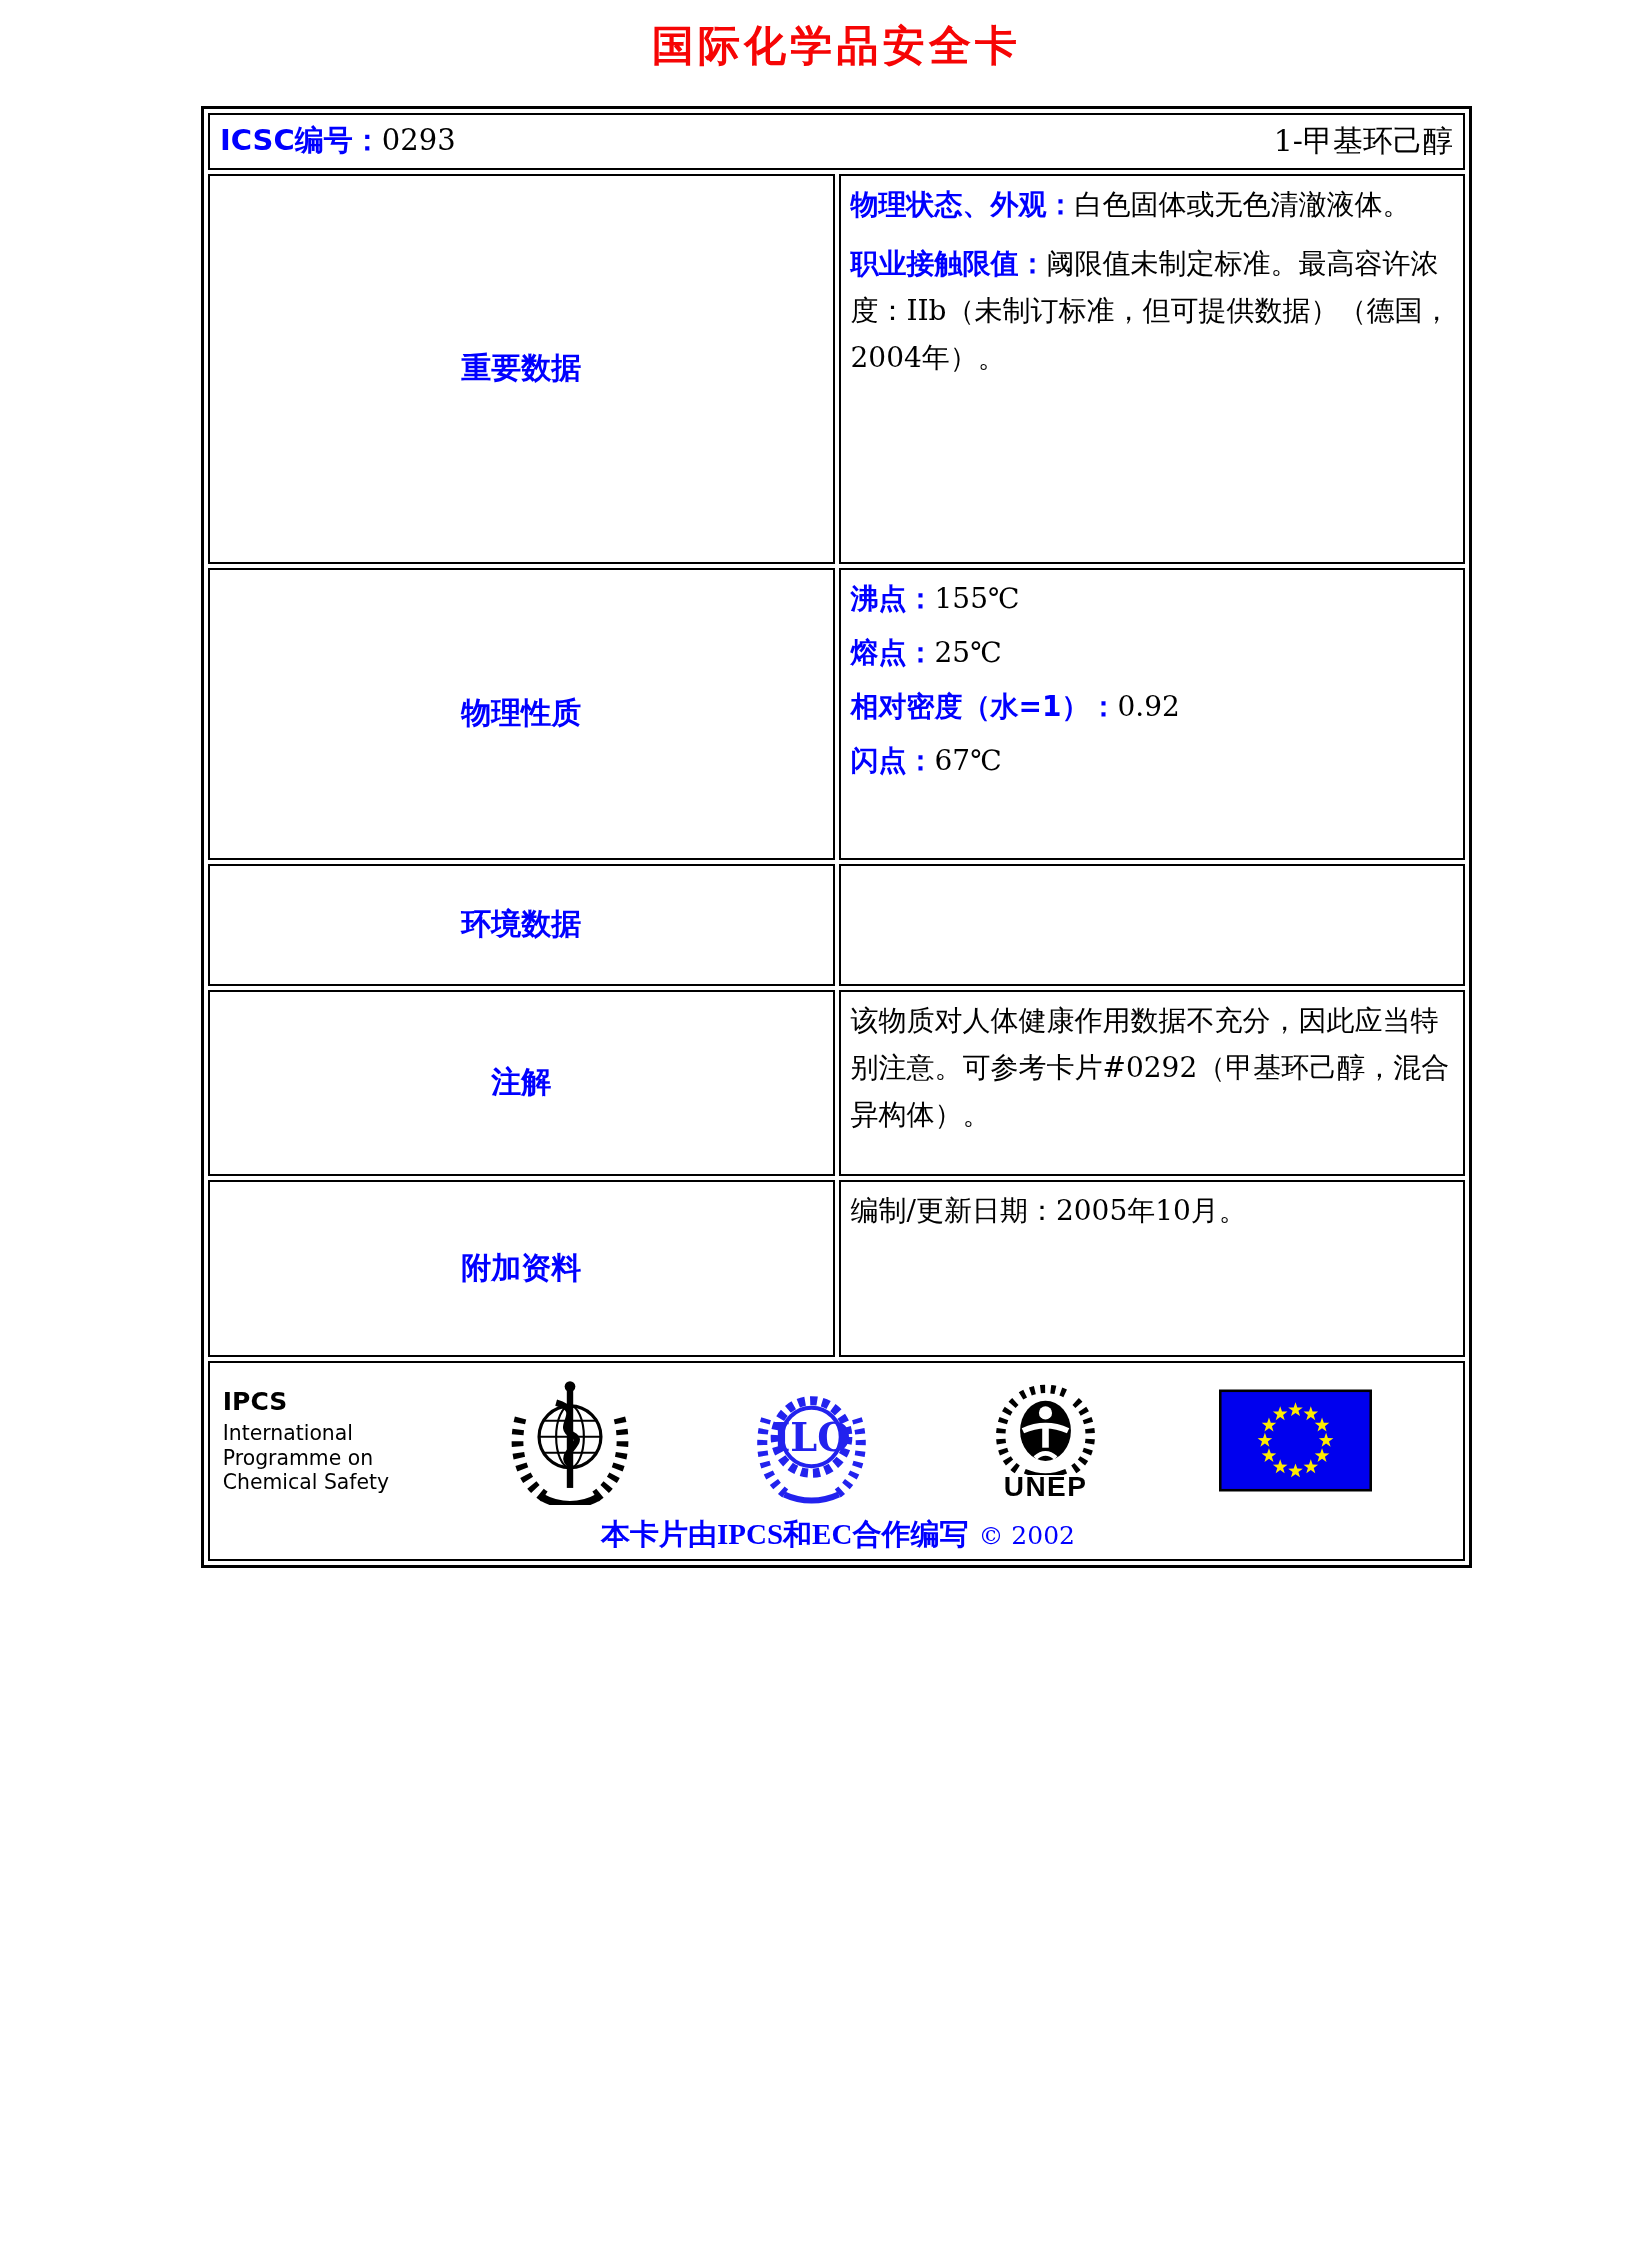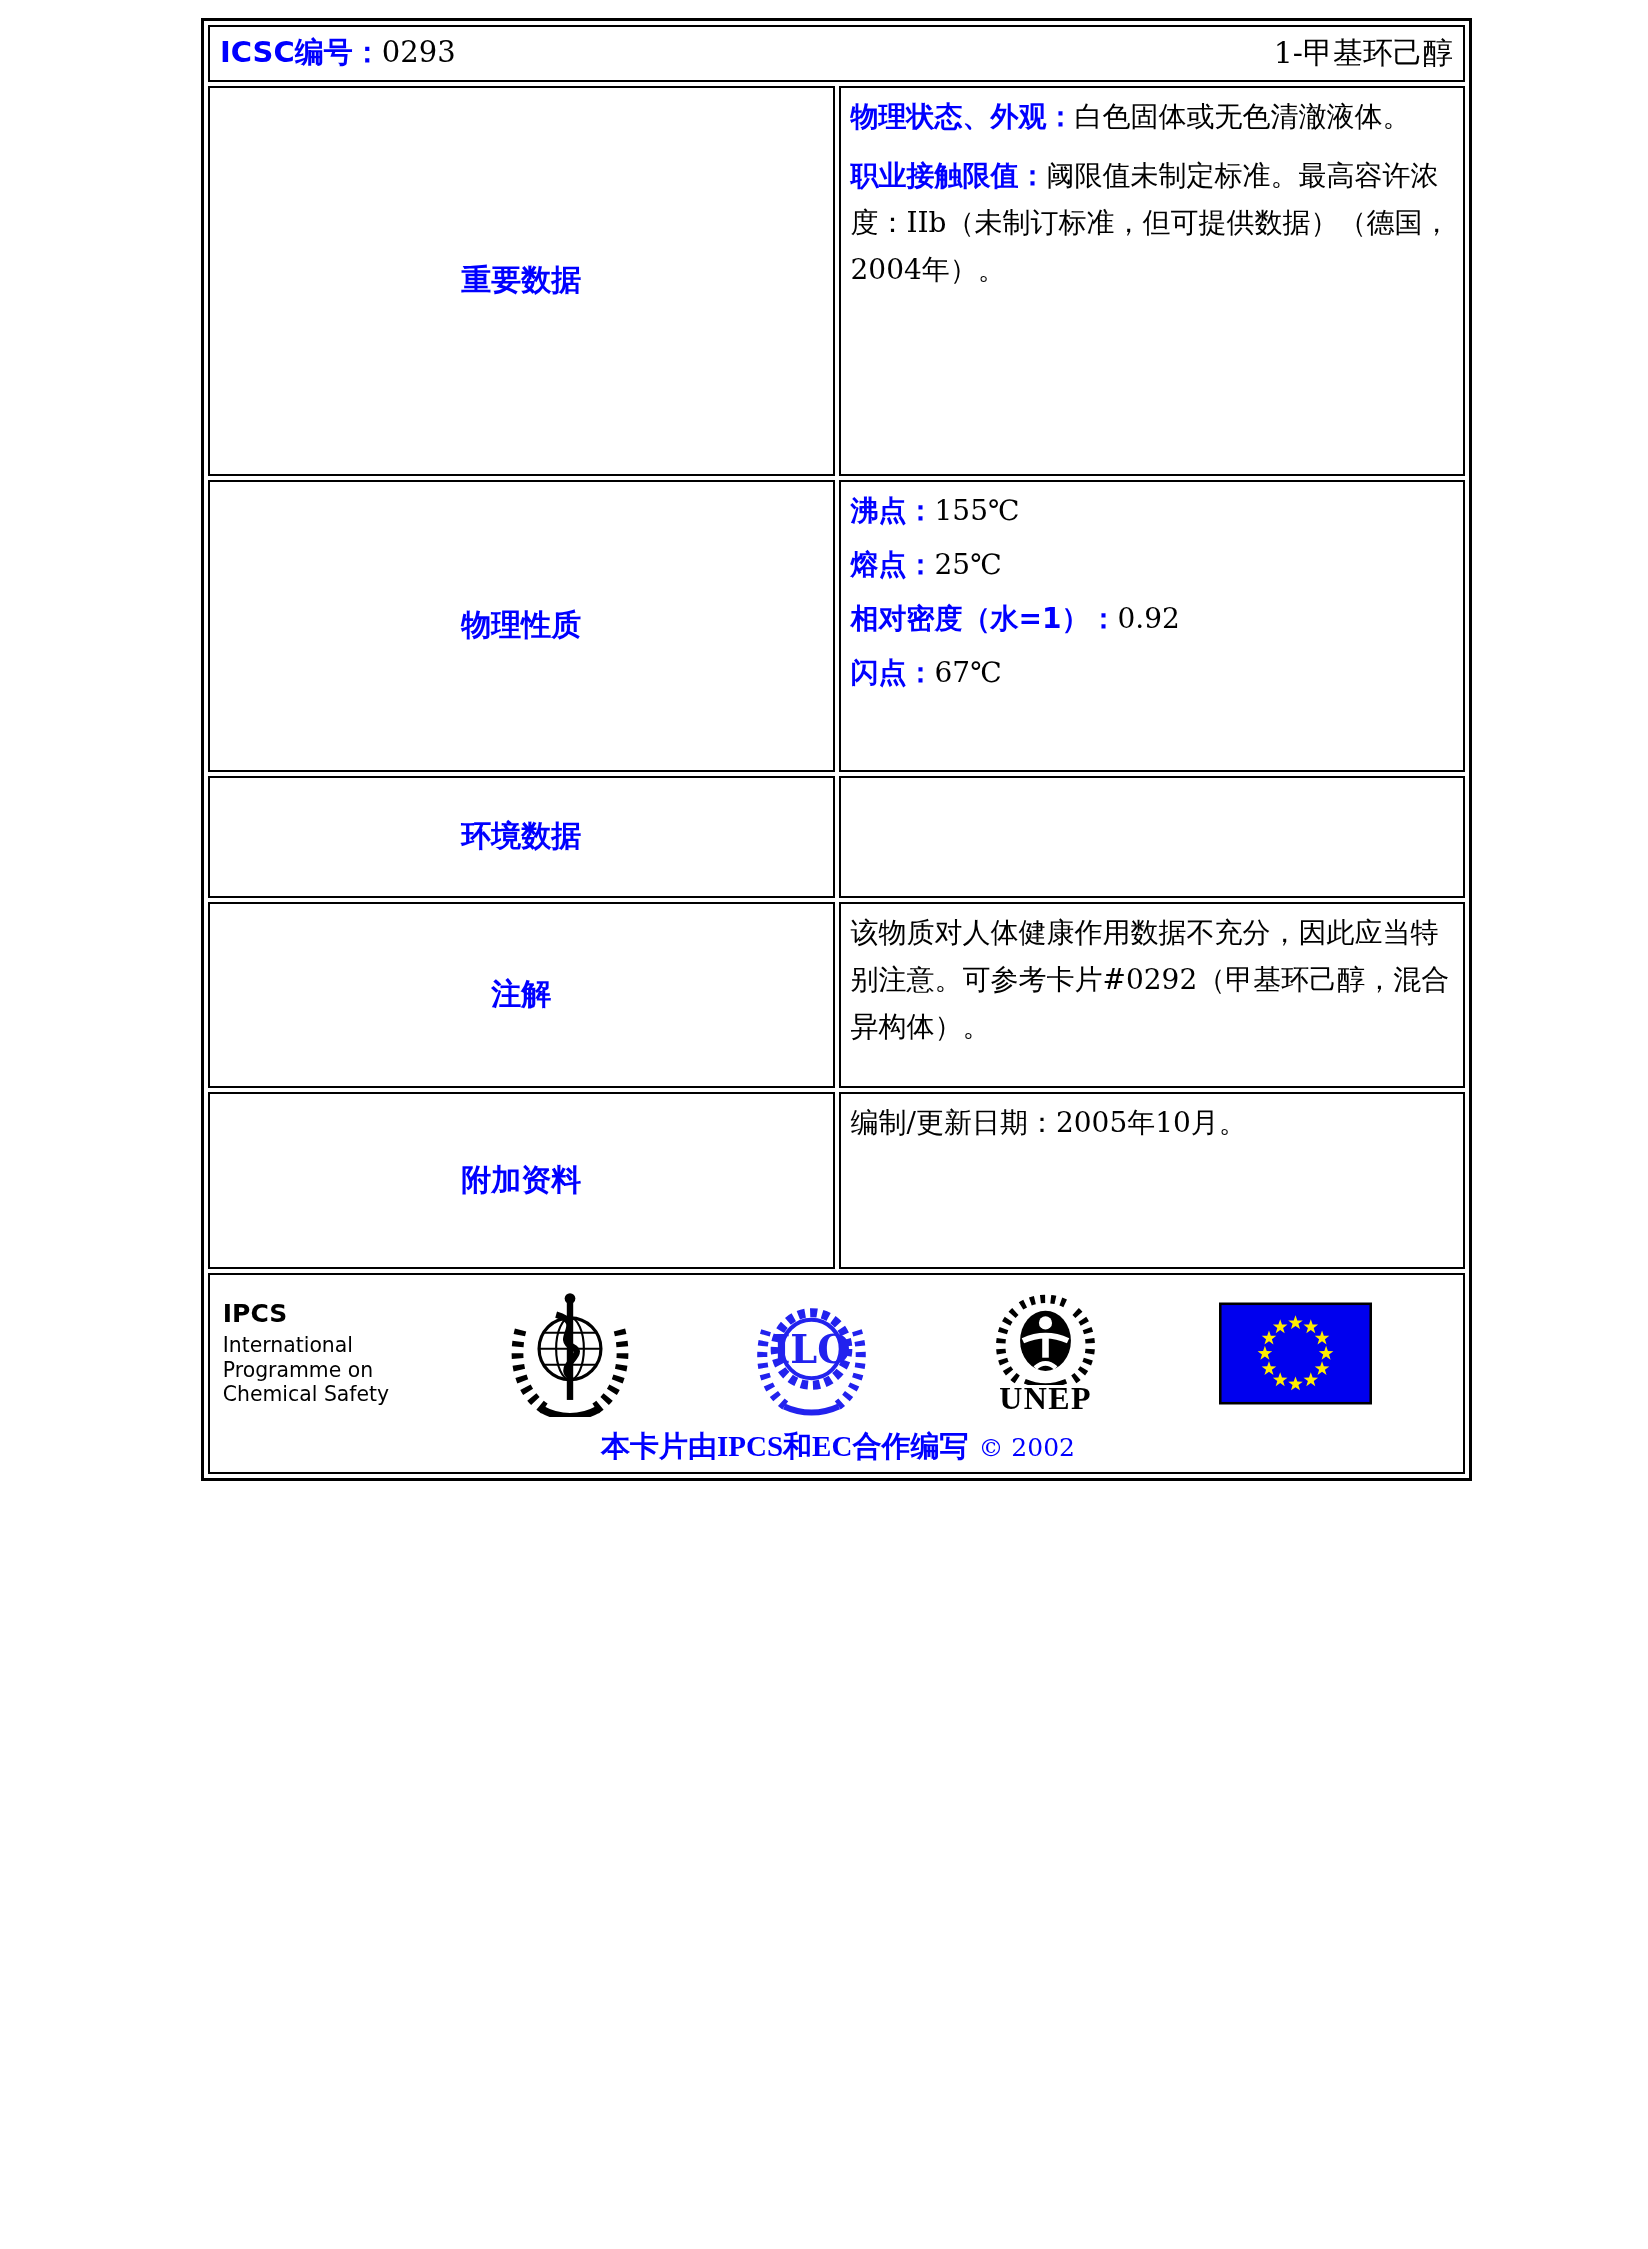--- a/index.html
+++ b/index.html
@@ -36,34 +36,35 @@
   .icsc-no{font-size:29px;}
   .icsc-no .blue-label{font-size:29px;}
   .chem-name{font-size:30px;text-align:right;}
   
   .footer-cell{padding:14px 7px 4.2px 10px;}
   .footer-top{display:flex;align-items:center;justify-content:space-between;padding:0 84px 0 2.8px;}
   .ipcs-block{font-family:"DejaVu Sans","Liberation Sans",sans-serif;line-height:1.2;}
   .ipcs-title{font-weight:bold;font-size:25px;margin-bottom:4.2px;}
   .ipcs-line{font-size:20.4px;}
   .unep-block{text-align:center;}
-  .unep-text{font-family:Liberation Serif, serif;font-weight:bold;font-size:32px;margin-top:-4.2px;letter-spacing:1.4px;}
+  .unep-text{font-family:Liberation Sans, sans-serif;font-weight:bold;font-size:28px;margin-top:-4.2px;letter-spacing:1.4px;}
   .credit{text-align:center;margin-top:10px;color:#0000ff;}
   .credit-main{font-family:Liberation Serif, serif;font-weight:bold;font-size:29px;}
   .credit-copy{font-size:25px;margin-left:10px;}
   
   .legal-cell{vertical-align:middle;padding:7px 10px;font-size:26px;}
   .legal-label{font-family:"DejaVu Sans","Liberation Sans",sans-serif;font-weight:bold;color:#000;}
   svg{display:block;}
 </style>
 </head>
 <body>
 
 <div class="wrap">
 
+  <h1 class="title">国际化学品安全卡</h1>
 
   <table class="card">
 
     <tbody>
         <tr>
       <td class="cell header-cell" colspan="2">
         <div class="header-flex">
           <div class="icsc-no">
             <span class="blue-label">ICSC编号：</span><span>0293</span>
           </div>

